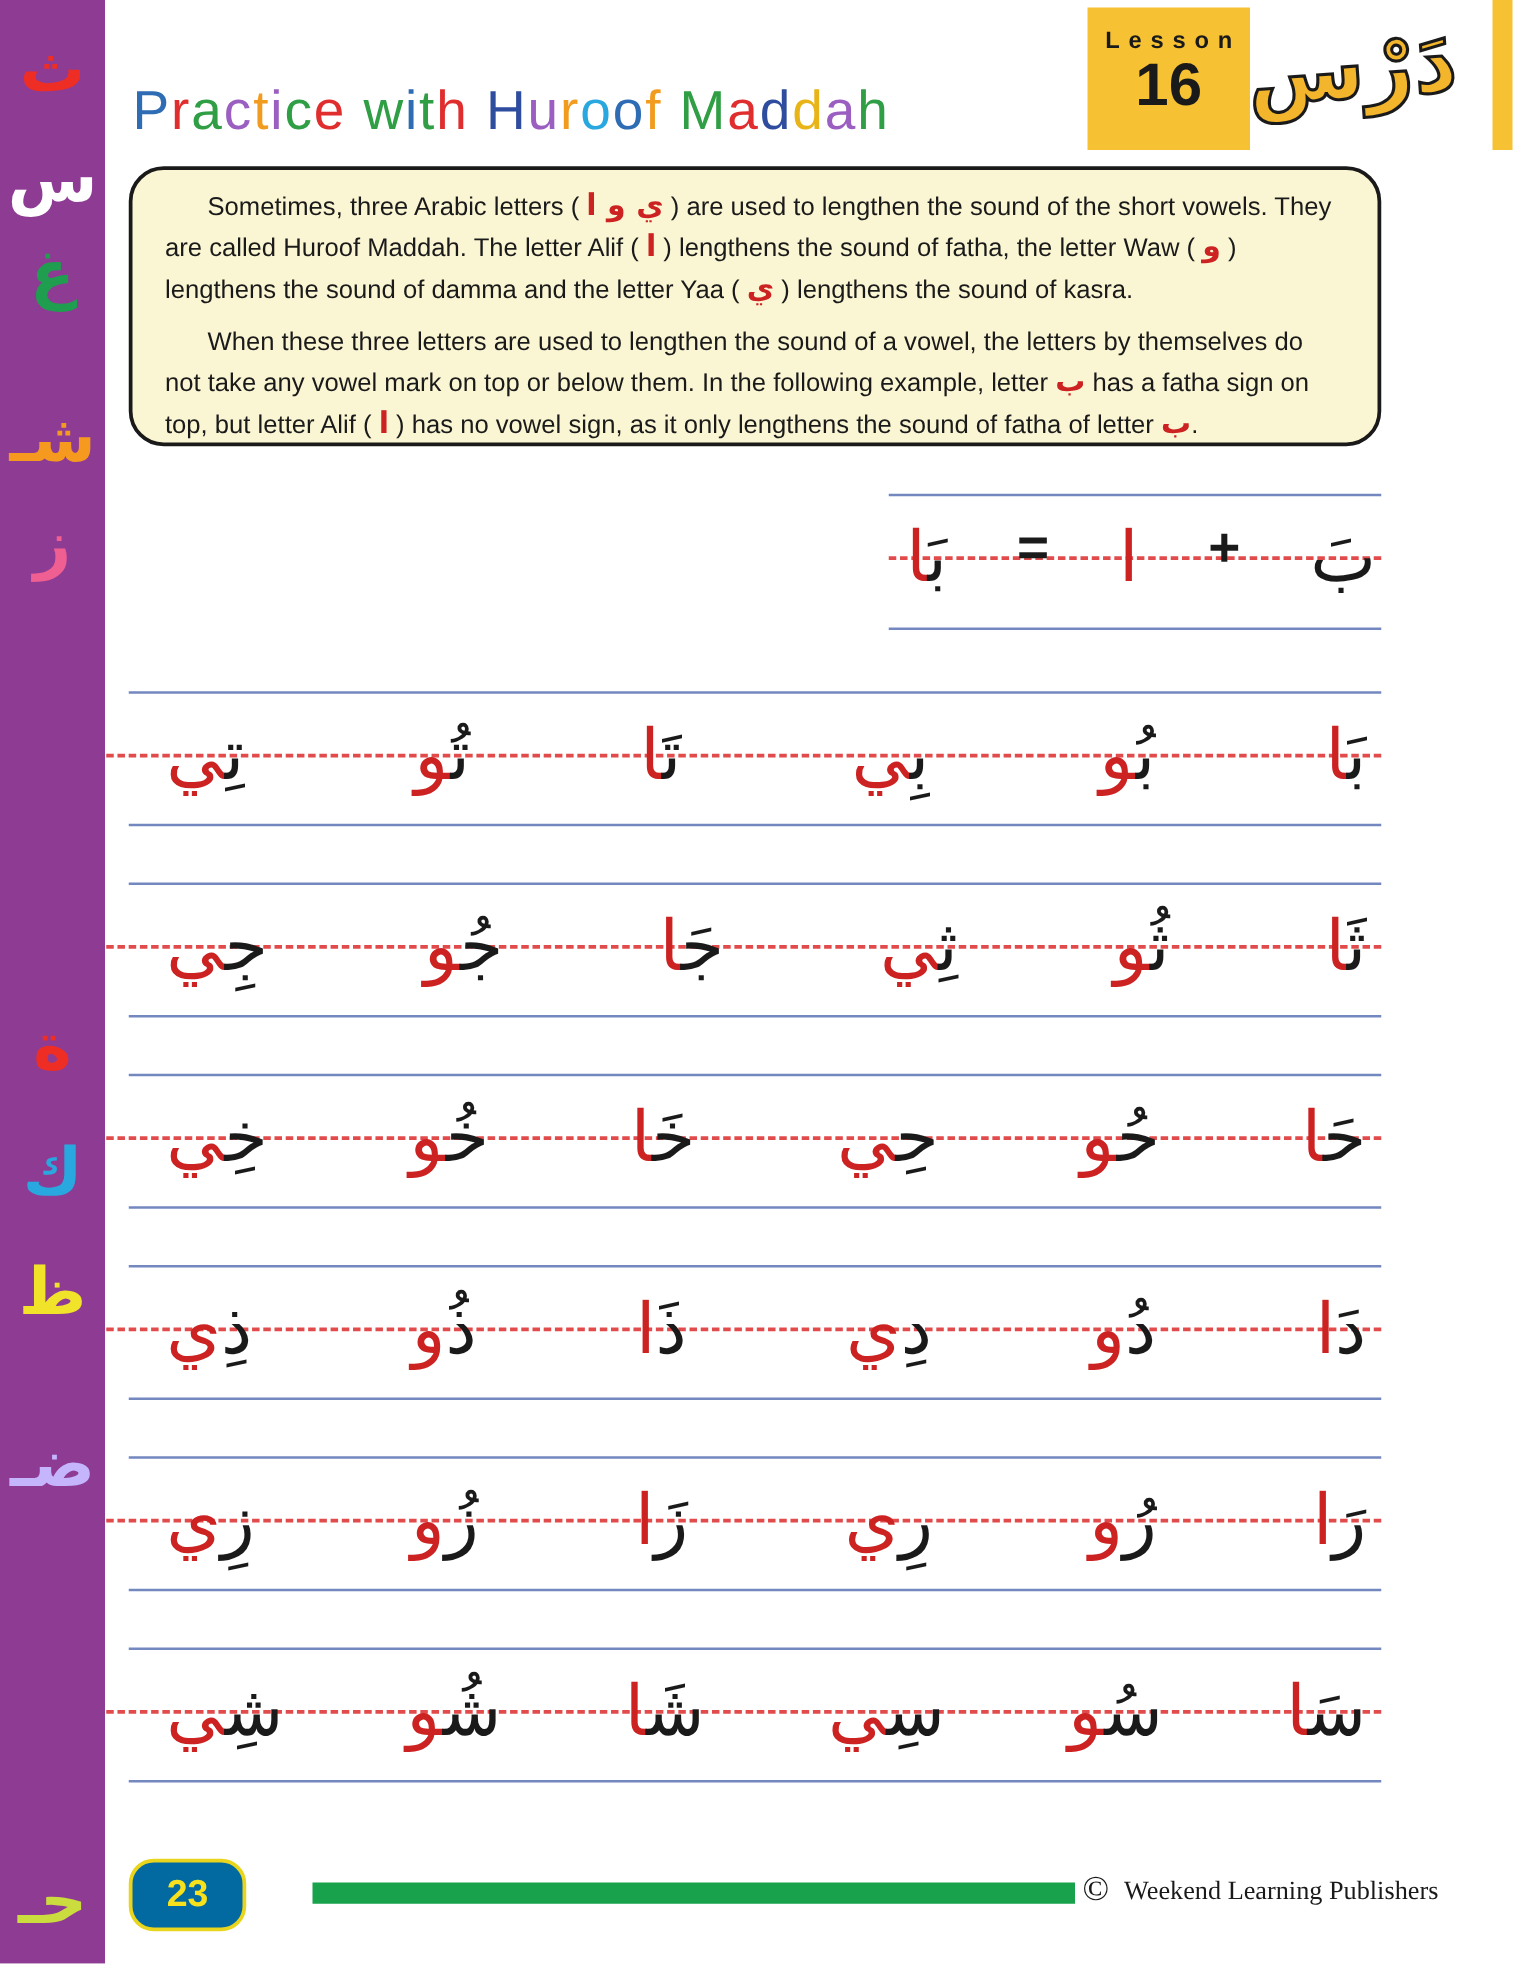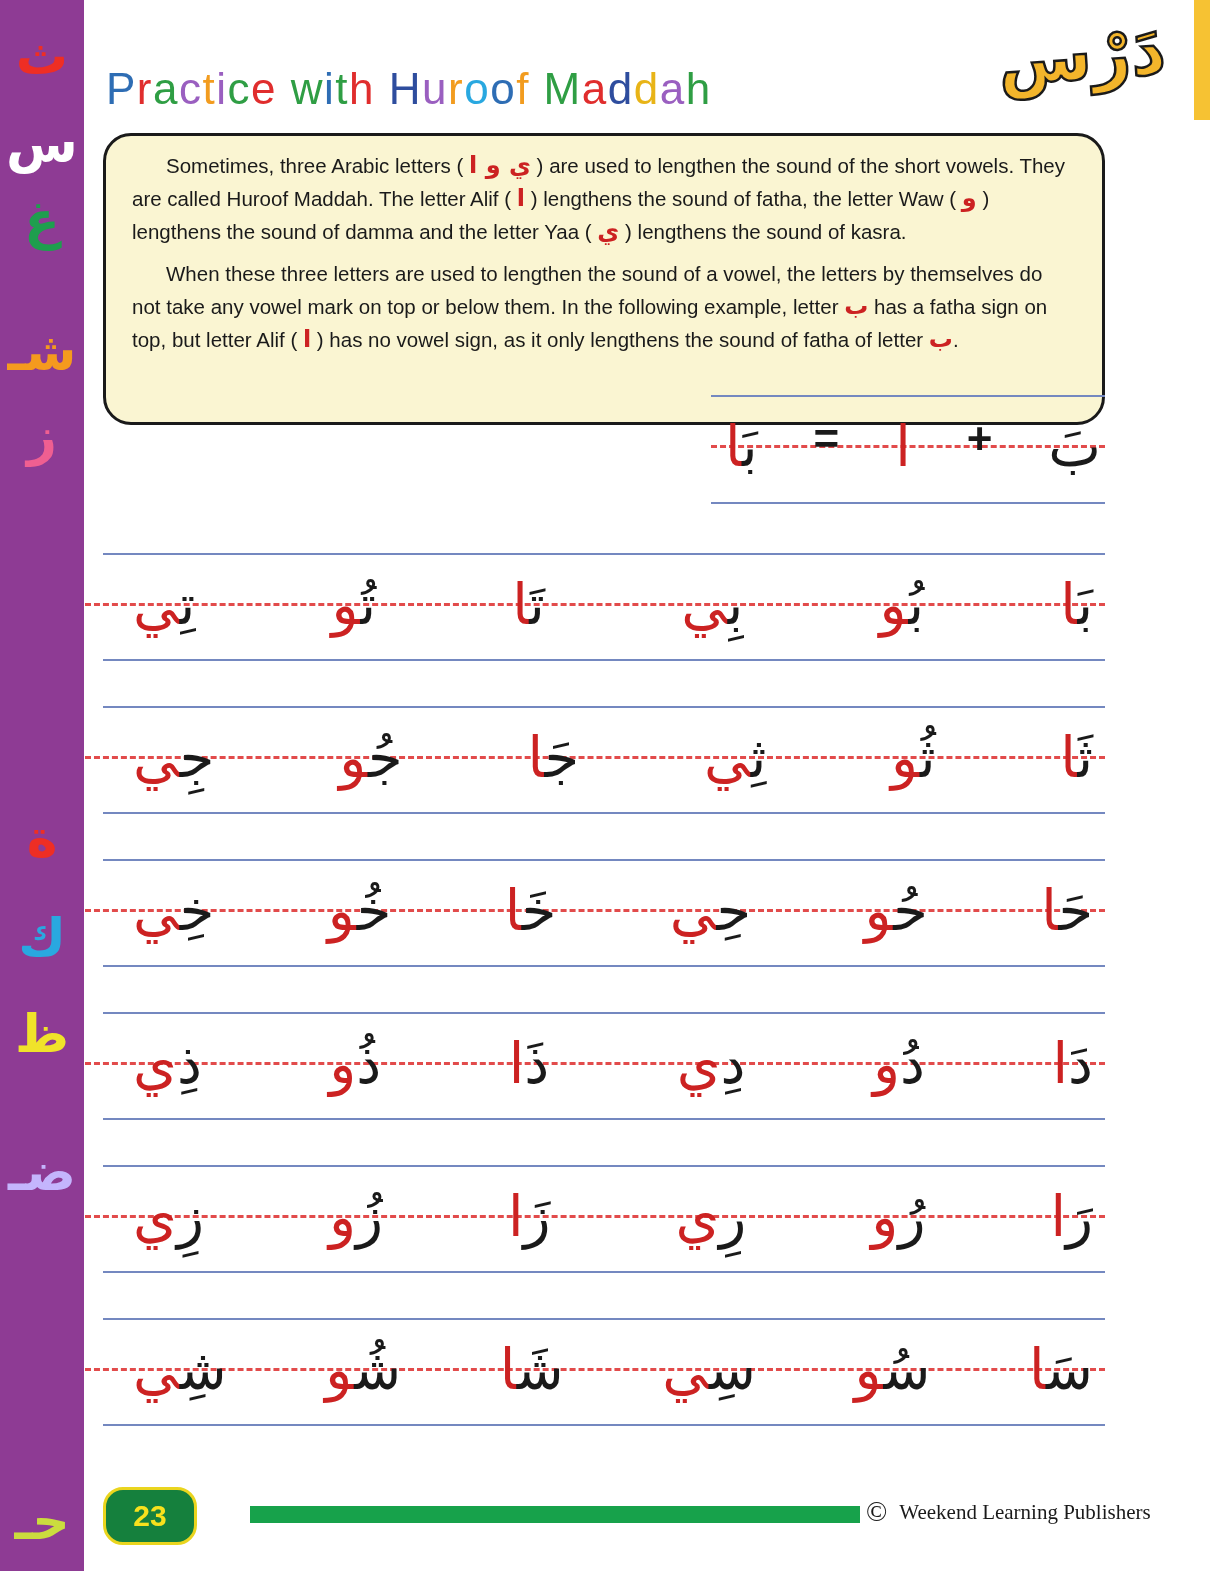--- a/index.html
+++ b/index.html
@@ -22,21 +22,21 @@
   .lesson-num { font-size:48px; font-weight:bold; line-height:1.05; }
   .lesson-ar {
     position:absolute; left:998px; top:2px; width:110px; height:118px;
     font-family:"DejaVu Sans", sans-serif; font-weight:bold; font-size:68px; line-height:112px;
     text-align:center; -webkit-text-stroke:2.5px #1a1a1a; transform:rotate(-4deg);
   }
   .gold-bar { position:absolute; left:1194px; top:0; width:16px; height:120px; }
 
   
   .intro {
-    position:absolute; left:103px; top:133px; width:1002px; height:292px; box-sizing:border-box;
+    position:absolute; left:103px; top:133px; width:1002px; height:224px; box-sizing:border-box;
     border:3px solid #1a1a1a; border-radius:28px; padding:13px 26px 10px 26px;
     font-size:20.5px;
   }
   .intro p { margin:0; text-indent:34px; line-height:33px; }
   .intro p + p { margin-top:9px; }
   .ar { font-family:"DejaVu Sans", sans-serif; font-size:24px; line-height:1; font-weight:bold; }
   .ltrov { direction:ltr; unicode-bidi:bidi-override; }
 
   
   .example { position:absolute; left:103px; top:395px; width:1002px; height:107px; }
@@ -94,20 +94,24 @@
       <div class="sb-letter" style="color: rgb(239, 95, 145); top: 410px;">ز</div>
       <div class="sb-letter" style="color: rgb(238, 46, 36); top: 812px;">ة</div>
       <div class="sb-letter" style="color: rgb(41, 168, 224); top: 912px;">ك</div>
       <div class="sb-letter" style="color: rgb(240, 227, 42); top: 1008px;">ظ</div>
       <div class="sb-letter" style="color: #c4b5fd; top: 1146px;">ضـ</div>
       <div class="sb-letter" style="color: rgb(203, 220, 62); top: 1495px;">حـ</div>
     </div>
 
   <div class="page-title"><span style="color: rgb(46, 109, 180);">P</span><span style="color: rgb(224, 45, 45);">r</span><span style="color: rgb(47, 158, 68);">a</span><span style="color: rgb(154, 95, 192);">c</span><span style="color: rgb(242, 156, 31);">t</span><span style="color: rgb(154, 95, 192);">i</span><span style="color: rgb(47, 158, 68);">c</span><span style="color: rgb(224, 45, 45);">e</span><span> </span><span style="color: rgb(47, 158, 68);">w</span><span style="color: rgb(46, 109, 180);">i</span><span style="color: rgb(47, 158, 68);">t</span><span style="color: rgb(224, 45, 45);">h</span><span> </span><span style="color: rgb(46, 77, 158);">H</span><span style="color: rgb(154, 95, 192);">u</span><span style="color: rgb(242, 156, 31);">r</span><span style="color: rgb(41, 168, 224);">o</span><span style="color: rgb(46, 109, 180);">o</span><span style="color: rgb(242, 156, 31);">f</span><span> </span><span style="color: rgb(47, 158, 68);">M</span><span style="color: rgb(224, 45, 45);">a</span><span style="color: rgb(46, 77, 158);">d</span><span style="color: rgb(232, 180, 23);">d</span><span style="color: rgb(154, 95, 192);">a</span><span style="color: rgb(47, 158, 68);">h</span></div>
 
+  <div class="lesson-box" style="background: rgb(246, 194, 51);">
+    <div class="lesson-label">Lesson</div>
+    <div class="lesson-num">16</div>
+  </div>
   <div class="lesson-ar" style="color: rgb(243, 181, 43);">دَرْس</div>
   <div class="gold-bar" style="background: rgb(246, 194, 51);"></div>
 
   <div class="intro" style="background: rgb(250, 245, 210);">
     <p><span>Sometimes, three Arabic letters ( </span><span class="ar ltrov" style="color: rgb(204, 34, 34);">ا و ي</span><span> ) are used to lengthen the sound of the short vowels. They are called Huroof Maddah.  The letter Alif ( </span><span class="ar" style="color: rgb(204, 34, 34);">ا</span><span> ) lengthens the sound of fatha, the letter  Waw ( </span><span class="ar" style="color: rgb(204, 34, 34);">و</span><span> ) lengthens the sound of damma and the letter Yaa ( </span><span class="ar" style="color: rgb(204, 34, 34);">ي</span><span> ) lengthens the sound of kasra.</span></p>
     <p><span>When these three letters are used to lengthen the sound of a vowel, the letters by themselves do not take any vowel mark on top or below them. In the following example,  letter </span><span class="ar" style="color: rgb(204, 34, 34);">ب</span><span> has a fatha sign on top, but letter Alif ( </span><span class="ar" style="color: rgb(204, 34, 34);">ا</span><span> ) has no vowel sign, as it only  lengthens the sound of fatha of letter </span><span class="ar" style="color: rgb(204, 34, 34);">ب</span><span>.</span></p>
   </div>
 
   <div class="example">
     <div class="ex-lines" style="border-top-color: rgb(116, 136, 192); border-bottom-color: rgb(116, 136, 192);">
@@ -184,21 +188,21 @@
           <span class="combo"><span style="color: rgb(26, 26, 26);">سَ‍</span><span style="color: rgb(204, 34, 34);">‍ا</span></span>
           <span class="combo"><span style="color: rgb(26, 26, 26);">سُ‍</span><span style="color: rgb(204, 34, 34);">‍و</span></span>
           <span class="combo"><span style="color: rgb(26, 26, 26);">سِ‍</span><span style="color: rgb(204, 34, 34);">‍ي</span></span>
           <span class="combo"><span style="color: rgb(26, 26, 26);">شَ‍</span><span style="color: rgb(204, 34, 34);">‍ا</span></span>
           <span class="combo"><span style="color: rgb(26, 26, 26);">شُ‍</span><span style="color: rgb(204, 34, 34);">‍و</span></span>
           <span class="combo"><span style="color: rgb(26, 26, 26);">شِ‍</span><span style="color: rgb(204, 34, 34);">‍ي</span></span>
         </div>
       </div>
     </div>
 
-  <div class="page-badge" style="background: #15803d; color: rgb(247, 225, 29);">
+  <div class="page-badge" style="background: #0369a1; color: rgb(247, 225, 29);">
     <span>23</span>
   </div>
   <div class="green-bar" style="background: rgb(23, 162, 75);"></div>
   <div class="credit">
     <span class="copy">©</span>
     <span>Weekend Learning Publishers</span>
   </div>
 
 </div>
 

